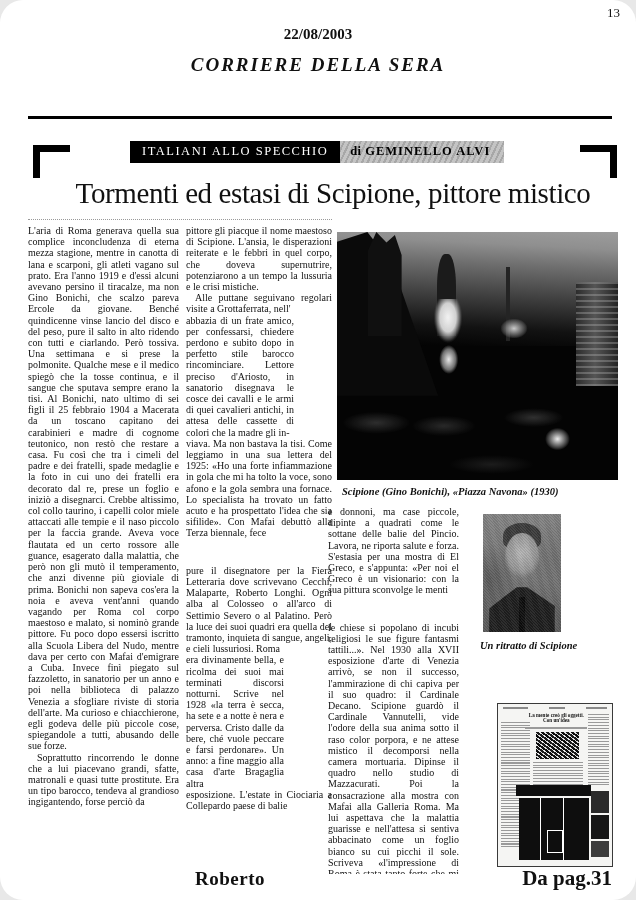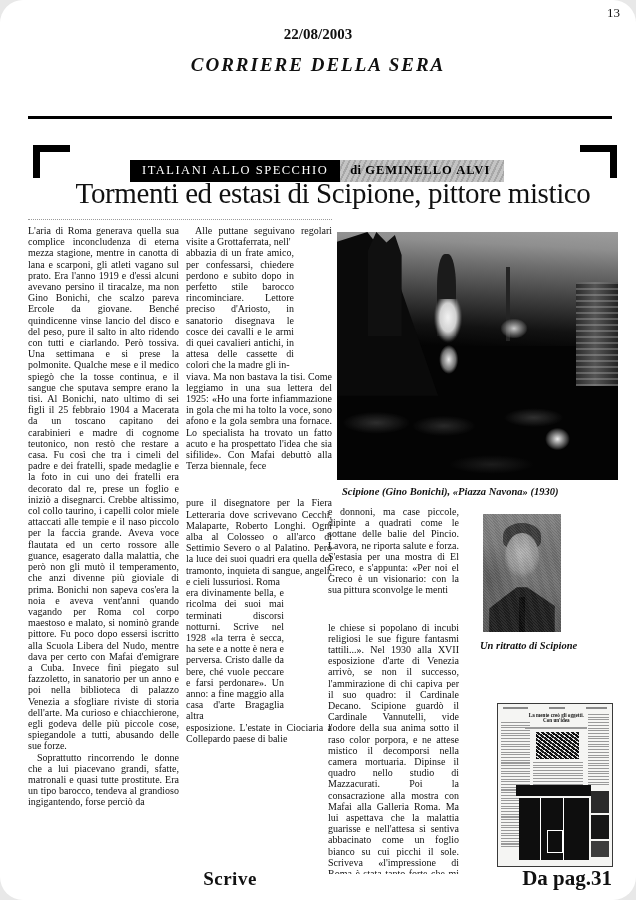--- a/index.html
+++ b/index.html
@@ -14,21 +14,21 @@
   .hdate{position:absolute;top:26px;left:0;width:100%;text-align:center;font-weight:bold;font-size:15px;}
   .masthead{position:absolute;top:54px;left:0;width:100%;text-align:center;
     font-weight:bold;font-style:italic;font-size:19px;letter-spacing:2px;}
   .edition{position:absolute;top:91px;left:0;width:100%;text-align:center;font-weight:bold;font-size:15px;}
   .hrule{position:absolute;top:116px;left:28px;width:584px;height:3px;background:#000;}
   
   .mark{position:absolute;top:145px;width:30px;height:26px;}
   .mark-l{left:33px;border-top:7px solid #000;border-left:7px solid #000;}
   .mark-r{left:580px;border-top:7px solid #000;border-right:7px solid #000;}
   
-  .kicker{position:absolute;top:160px;left:130px;height:34px;display:flex;}
+  .kicker{position:absolute;top:141px;left:130px;height:34px;display:flex;}
   .kick-black{background:#000;color:#fff;font-size:12.5px;letter-spacing:1.5px;
     padding:3px 12px 0 12px;white-space:nowrap;height:19px;}
   .kick-gray{background:#b0b0b0;color:#000;font-weight:bold;font-size:12.5px;
     padding:3px 14px 0 10px;white-space:nowrap;height:19px;letter-spacing:.5px;
     background-image:repeating-linear-gradient(115deg,rgba(255,255,255,.25) 0 3px,rgba(0,0,0,.05) 3px 5px);}
   .kick-name{letter-spacing:1px;}
   
   .headline{position:absolute;top:170px;left:24px;width:604px;margin:7px;
     font-size:29px;font-weight:500;text-align:center;letter-spacing:-0.4px;white-space:nowrap;}
   .dotrule{position:absolute;top:219px;left:28px;width:304px;border-top:1px dotted #999;}
@@ -140,20 +140,21 @@
 
   <h1 class="headline">Tormenti ed estasi di Scipione, pittore mistico</h1>
   <div class="dotrule"></div>
 
   <div class="col col1">
     <p>L'aria di Roma generava quella sua complice inconcludenza di eterna mezza stagione, mentre in canotta di lana e scarponi, gli atleti vagano sul prato. Era l'anno 1919 e d'essi alcuni avevano persino il tiracalze, ma non Gino Bonichi, che scalzo pareva Ercole da giovane. Benché quindicenne vinse lancio del disco e del peso, pure il salto in alto ridendo con tutti e ciarlando. Però tossiva. Una settimana e si prese la polmonite. Qualche mese e il medico spiegò che la tosse continua, e il sangue che sputava sempre erano la tisi. Al Bonichi, nato ultimo di sei figli il 25 febbraio 1904 a Macerata da un toscano capitano dei carabinieri e madre di cognome teutonico, non restò che restare a casa. Fu così che tra i cimeli del padre e dei fratelli, spade medaglie e la foto in cui uno dei fratelli era decorato dal re, prese un foglio e iniziò a disegnarci. Crebbe altissimo, col collo taurino, i capelli color miele attaccati alle tempie e il naso piccolo per la faccia grande. Aveva voce flautata ed un certo rossore alle guance, esagerato dalla malattia, che però non gli mutò il temperamento, che anzi divenne più gioviale di prima. Bonichi non sapeva cos'era la noia e aveva vent'anni quando vagando per Roma col corpo maestoso e malato, si nominò grande pittore. Fu poco dopo essersi iscritto alla Scuola Libera del Nudo, mentre dava per certo con Mafai d'emigrare a Cuba. Invece finì piegato sul fazzoletto, in sanatorio per un anno e poi nella biblioteca di palazzo Venezia a sfogliare riviste di storia dell'arte. Ma curioso e chiacchierone, egli godeva delle più piccole cose, spiegandole a tutti, abusando delle sue forze.</p>
     <p class="ind">Soprattutto rincorrendo le donne che a lui piacevano grandi, sfatte, matronali e quasi tutte prostitute. Era un tipo barocco, tendeva al grandioso ingigantendo, forse perciò da</p>
   </div>
 
   <div class="col col2">
+    <p>pittore gli piacque il nome maestoso di Scipione. L'ansia, le disperazioni reiterate e le febbri in quel corpo, che doveva supernutrire, potenziarono a un tempo la lussuria e le crisi mistiche.</p>
     <p class="ind">Alle puttane seguivano regolari visite a Grottaferrata, nell'</p>
     <p class="narrow1">abbazia di un frate amico, per confessarsi, chiedere perdono e subito dopo in perfetto stile barocco rincominciare. Lettore preciso d'Ariosto, in sanatorio disegnava le cosce dei cavalli e le armi di quei cavalieri antichi, in attesa delle cassette di colori che la madre gli in-</p>
     <p>viava. Ma non bastava la tisi. Come leggiamo in una sua lettera del 1925: «Ho una forte infiammazione in gola che mi ha tolto la voce, sono afono e la gola sembra una fornace. Lo specialista ha trovato un fatto acuto e ha prospettato l'idea che sia sifilide». Con Mafai debuttò alla Terza biennale, fece</p>
     <p class="gaptop">pure il disegnatore per la Fiera Letteraria dove scrivevano Cecchi, Malaparte, Roberto Longhi. Ogni alba al Colosseo o all'arco di Settimio Severo o al Palatino. Però la luce dei suoi quadri era quella del tramonto, inquieta di sangue, angeli, e cieli lussuriosi. Roma</p>
     <p class="narrow2">era divinamente bella, e ricolma dei suoi mai terminati discorsi notturni. Scrive nel 1928 «la terra è secca, ha sete e a notte è nera e perversa. Cristo dalle da bere, ché vuole peccare e farsi perdonare». Un anno: a fine maggio alla casa d'arte Bragaglia altra</p>
     <p>esposizione. L'estate in Ciociaria a Collepardo paese di balie</p>
   </div>
 
   <div class="painting">
     <div class="p-sky"></div>
@@ -203,15 +204,15 @@
       <div class="box"></div>
     </div>
     <div class="t-rimgs">
         <span></span>
         <span></span>
         <span></span>
       </div>
   </div>
   <div class="dapag">Da pag.31</div>
 
-  <div class="cultura">Scrive</div>
+  <div class="cultura">Roberto</div>
 
 </div>
 
 </body></html>

